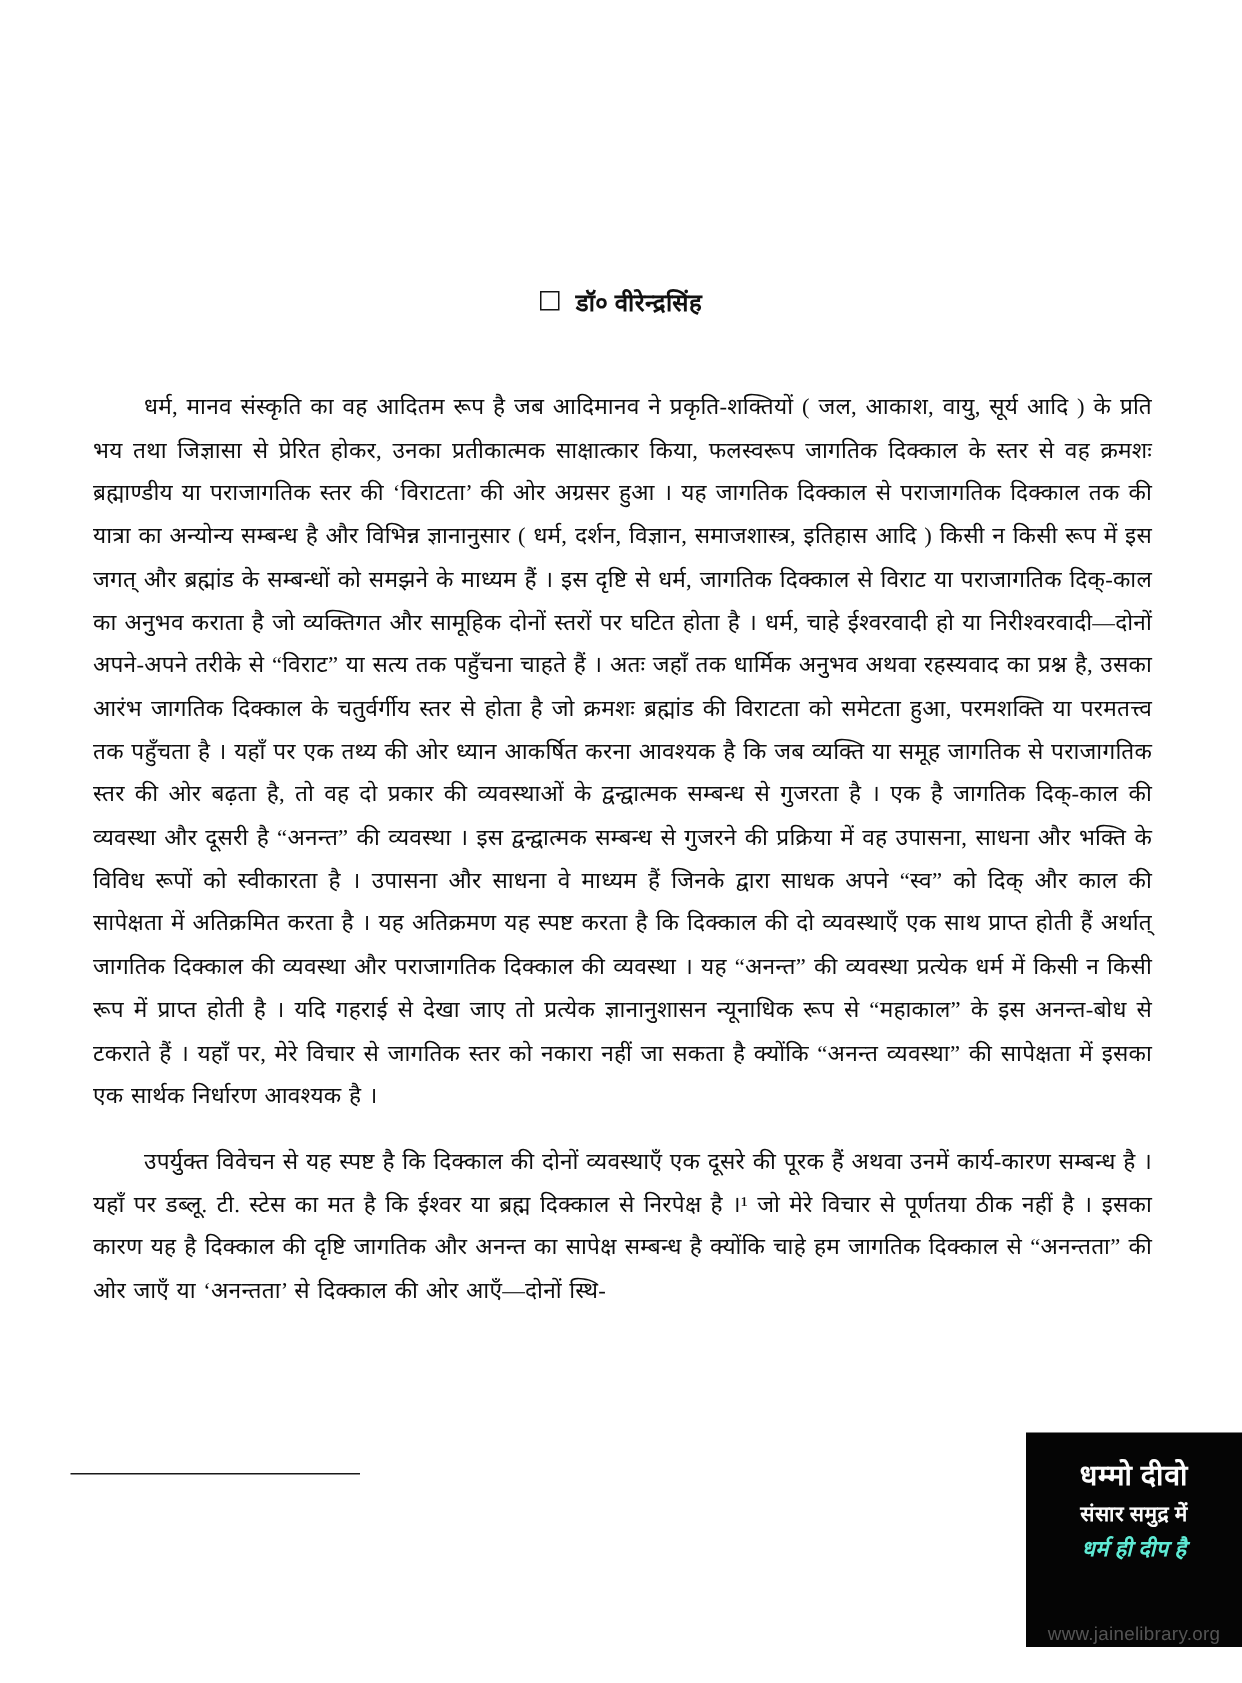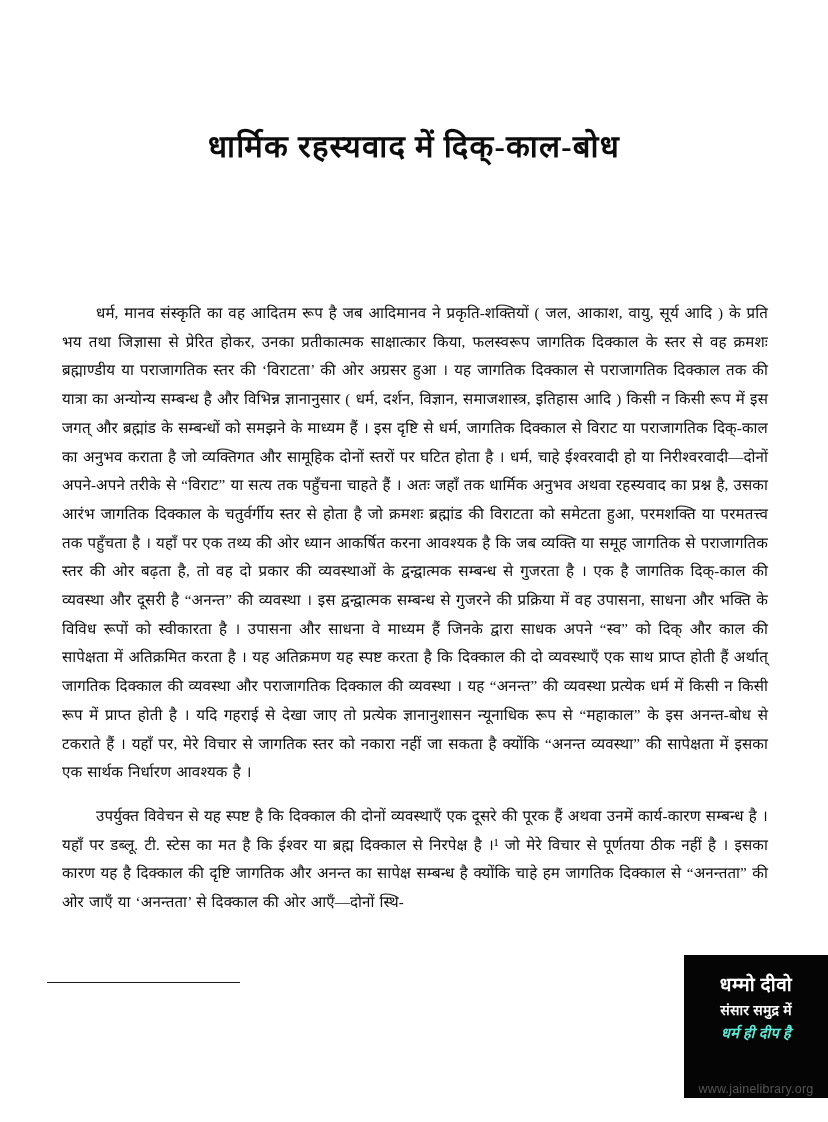--- a/index.html
+++ b/index.html
@@ -62,21 +62,20 @@
     vertical-align: middle;
     letter-spacing: 0.3px;
   }
 
   
   .body-col {
     position: absolute;
     left: 62px;
     top: 258px;
     width: 706px;
-    margin-top: 41px;
   }
   .para {
     margin: 0;
     font-size: 15.1px;
     line-height: 28.7px;
     text-align: justify;
     text-justify: inter-word;
     color: #0e0e0e;
     letter-spacing: 0.15px;
     word-spacing: 1.1px;
@@ -195,24 +194,24 @@
     width: 828px;
     text-align: center;
     letter-spacing: 0.1px;
   }
 </style>
 </head>
 <body>
 
 <div class="page">
 
-  <div class="title-block">
-    <h1 class="doc-title">धार्मिक रहस्यवाद में दिक्-काल-बोध</h1>
+
+  <div class="byline">
+    <span class="bullet-square"></span><span class="byline-name">डॉ० वीरेन्द्रसिंह</span>
   </div>
-
 
   <div class="body-col">
     <p class="para"><span class="indent"></span><span>धर्म, मानव संस्कृति का वह आदितम रूप है जब आदिमानव ने प्रकृति-शक्तियों ( जल, आकाश, वायु, सूर्य आदि ) के प्रति भय तथा जिज्ञासा से प्रेरित होकर, उनका प्रतीकात्मक साक्षात्कार किया, फलस्वरूप जागतिक दिक्काल के स्तर से वह क्रमशः ब्रह्माण्डीय या पराजागतिक स्तर की ‘विराटता’ की ओर अग्रसर हुआ । यह जागतिक दिक्काल से पराजागतिक दिक्काल तक की यात्रा का अन्योन्य सम्बन्ध है और विभिन्न ज्ञानानुसार ( धर्म, दर्शन, विज्ञान, समाजशास्त्र, इतिहास आदि ) किसी न किसी रूप में इस जगत् और ब्रह्मांड के सम्बन्धों को समझने के माध्यम हैं । इस दृष्टि से धर्म, जागतिक दिक्काल से विराट या पराजागतिक दिक्-काल का अनुभव कराता है जो व्यक्तिगत और सामूहिक दोनों स्तरों पर घटित होता है । धर्म, चाहे ईश्वरवादी हो या निरीश्वरवादी—दोनों अपने-अपने तरीके से “विराट” या सत्य तक पहुँचना चाहते हैं । अतः जहाँ तक धार्मिक अनुभव अथवा रहस्यवाद का प्रश्न है, उसका आरंभ जागतिक दिक्काल के चतुर्वर्गीय स्तर से होता है जो क्रमशः ब्रह्मांड की विराटता को समेटता हुआ, परमशक्ति या परमतत्त्व तक पहुँचता है । यहाँ पर एक तथ्य की ओर ध्यान आकर्षित करना आवश्यक है कि जब व्यक्ति या समूह जागतिक से पराजागतिक स्तर की ओर बढ़ता है, तो वह दो प्रकार की व्यवस्थाओं के द्वन्द्वात्मक सम्बन्ध से गुजरता है । एक है जागतिक दिक्-काल की व्यवस्था और दूसरी है “अनन्त” की व्यवस्था । इस द्वन्द्वात्मक सम्बन्ध से गुजरने की प्रक्रिया में वह उपासना, साधना और भक्ति के विविध रूपों को स्वीकारता है । उपासना और साधना वे माध्यम हैं जिनके द्वारा साधक अपने “स्व” को दिक् और काल की सापेक्षता में अतिक्रमित करता है । यह अतिक्रमण यह स्पष्ट करता है कि दिक्काल की दो व्यवस्थाएँ एक साथ प्राप्त होती हैं अर्थात् जागतिक दिक्काल की व्यवस्था और पराजागतिक दिक्काल की व्यवस्था । यह “अनन्त” की व्यवस्था प्रत्येक धर्म में किसी न किसी रूप में प्राप्त होती है । यदि गहराई से देखा जाए तो प्रत्येक ज्ञानानुशासन न्यूनाधिक रूप से “महाकाल” के इस अनन्त-बोध से टकराते हैं । यहाँ पर, मेरे विचार से जागतिक स्तर को नकारा नहीं जा सकता है क्योंकि “अनन्त व्यवस्था” की सापेक्षता में इसका एक सार्थक निर्धारण आवश्यक है ।</span></p>
     <p class="para"><span class="indent"></span><span>उपर्युक्त विवेचन से यह स्पष्ट है कि दिक्काल की दोनों व्यवस्थाएँ एक दूसरे की पूरक हैं अथवा उनमें कार्य-कारण सम्बन्ध है । यहाँ पर डब्लू. टी. स्टेस का मत है कि ईश्वर या ब्रह्म दिक्काल से निरपेक्ष है ।¹ जो मेरे विचार से पूर्णतया ठीक नहीं है । इसका कारण यह है दिक्काल की दृष्टि जागतिक और अनन्त का सापेक्ष सम्बन्ध है क्योंकि चाहे हम जागतिक दिक्काल से “अनन्तता” की ओर जाएँ या ‘अनन्तता’ से दिक्काल की ओर आएँ—दोनों स्थि-</span></p>
   </div>
 
   <div class="footnote-rule"></div>
 
 
   <div class="emblem-box">

